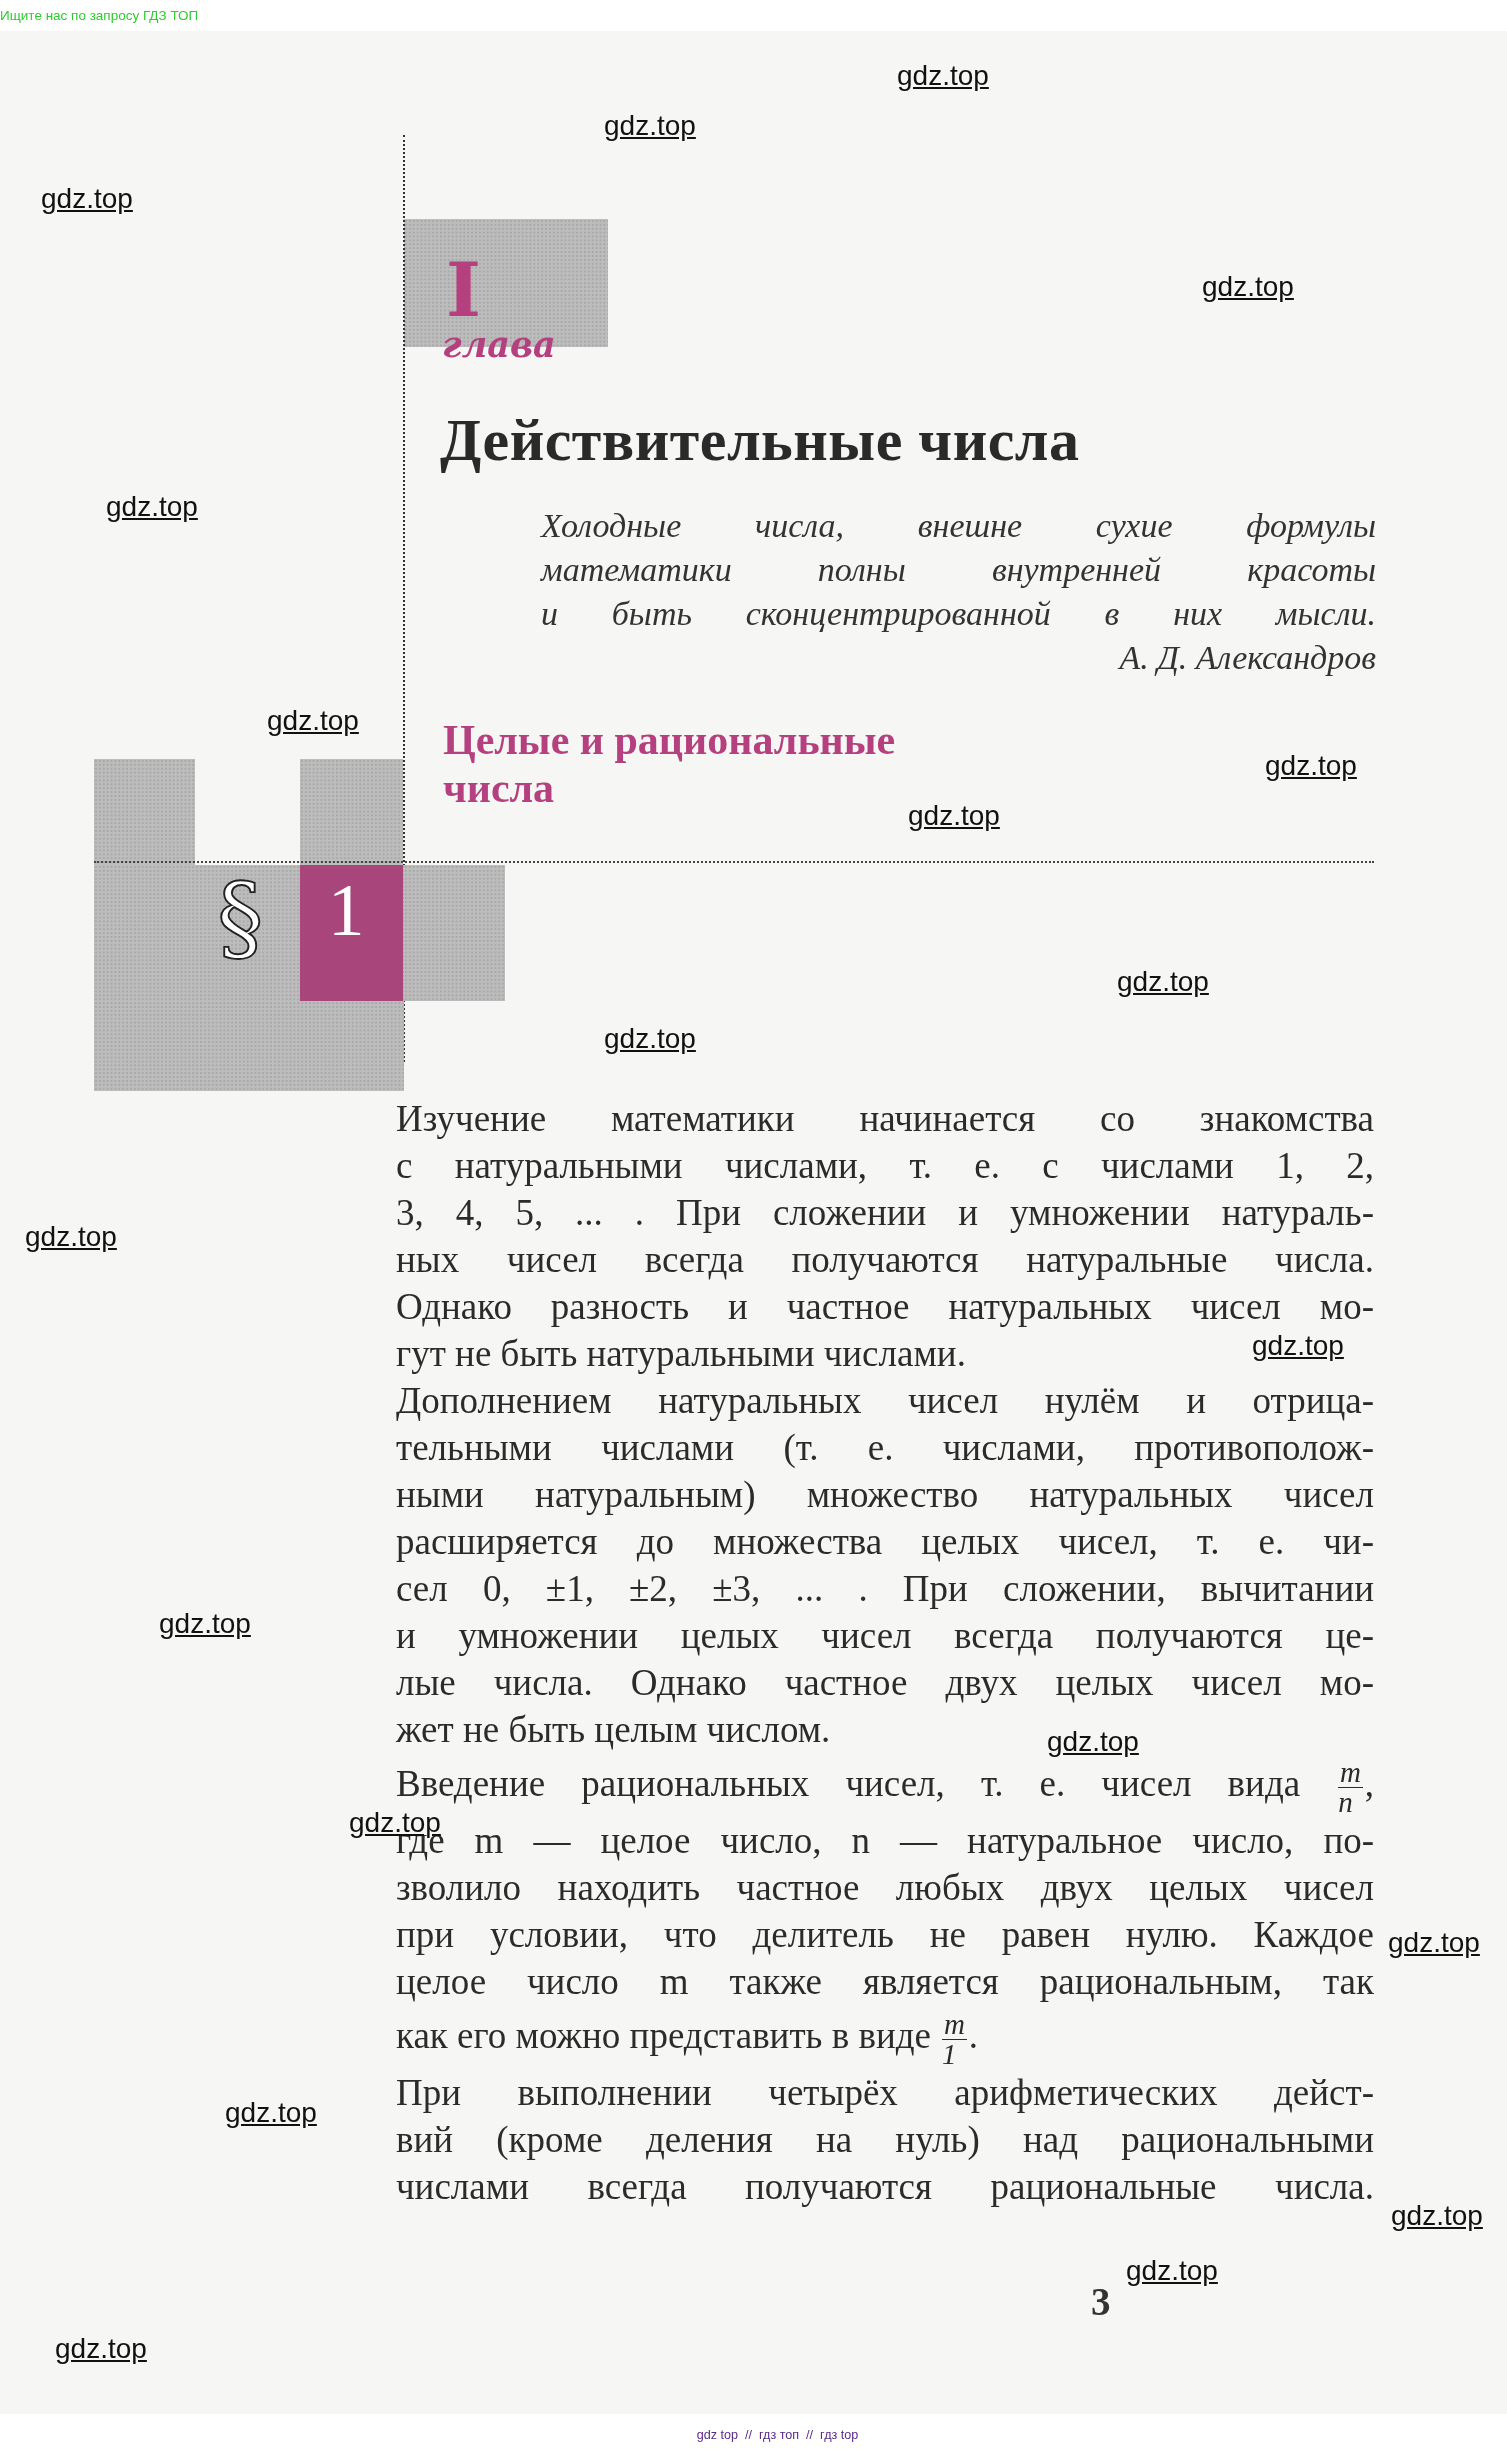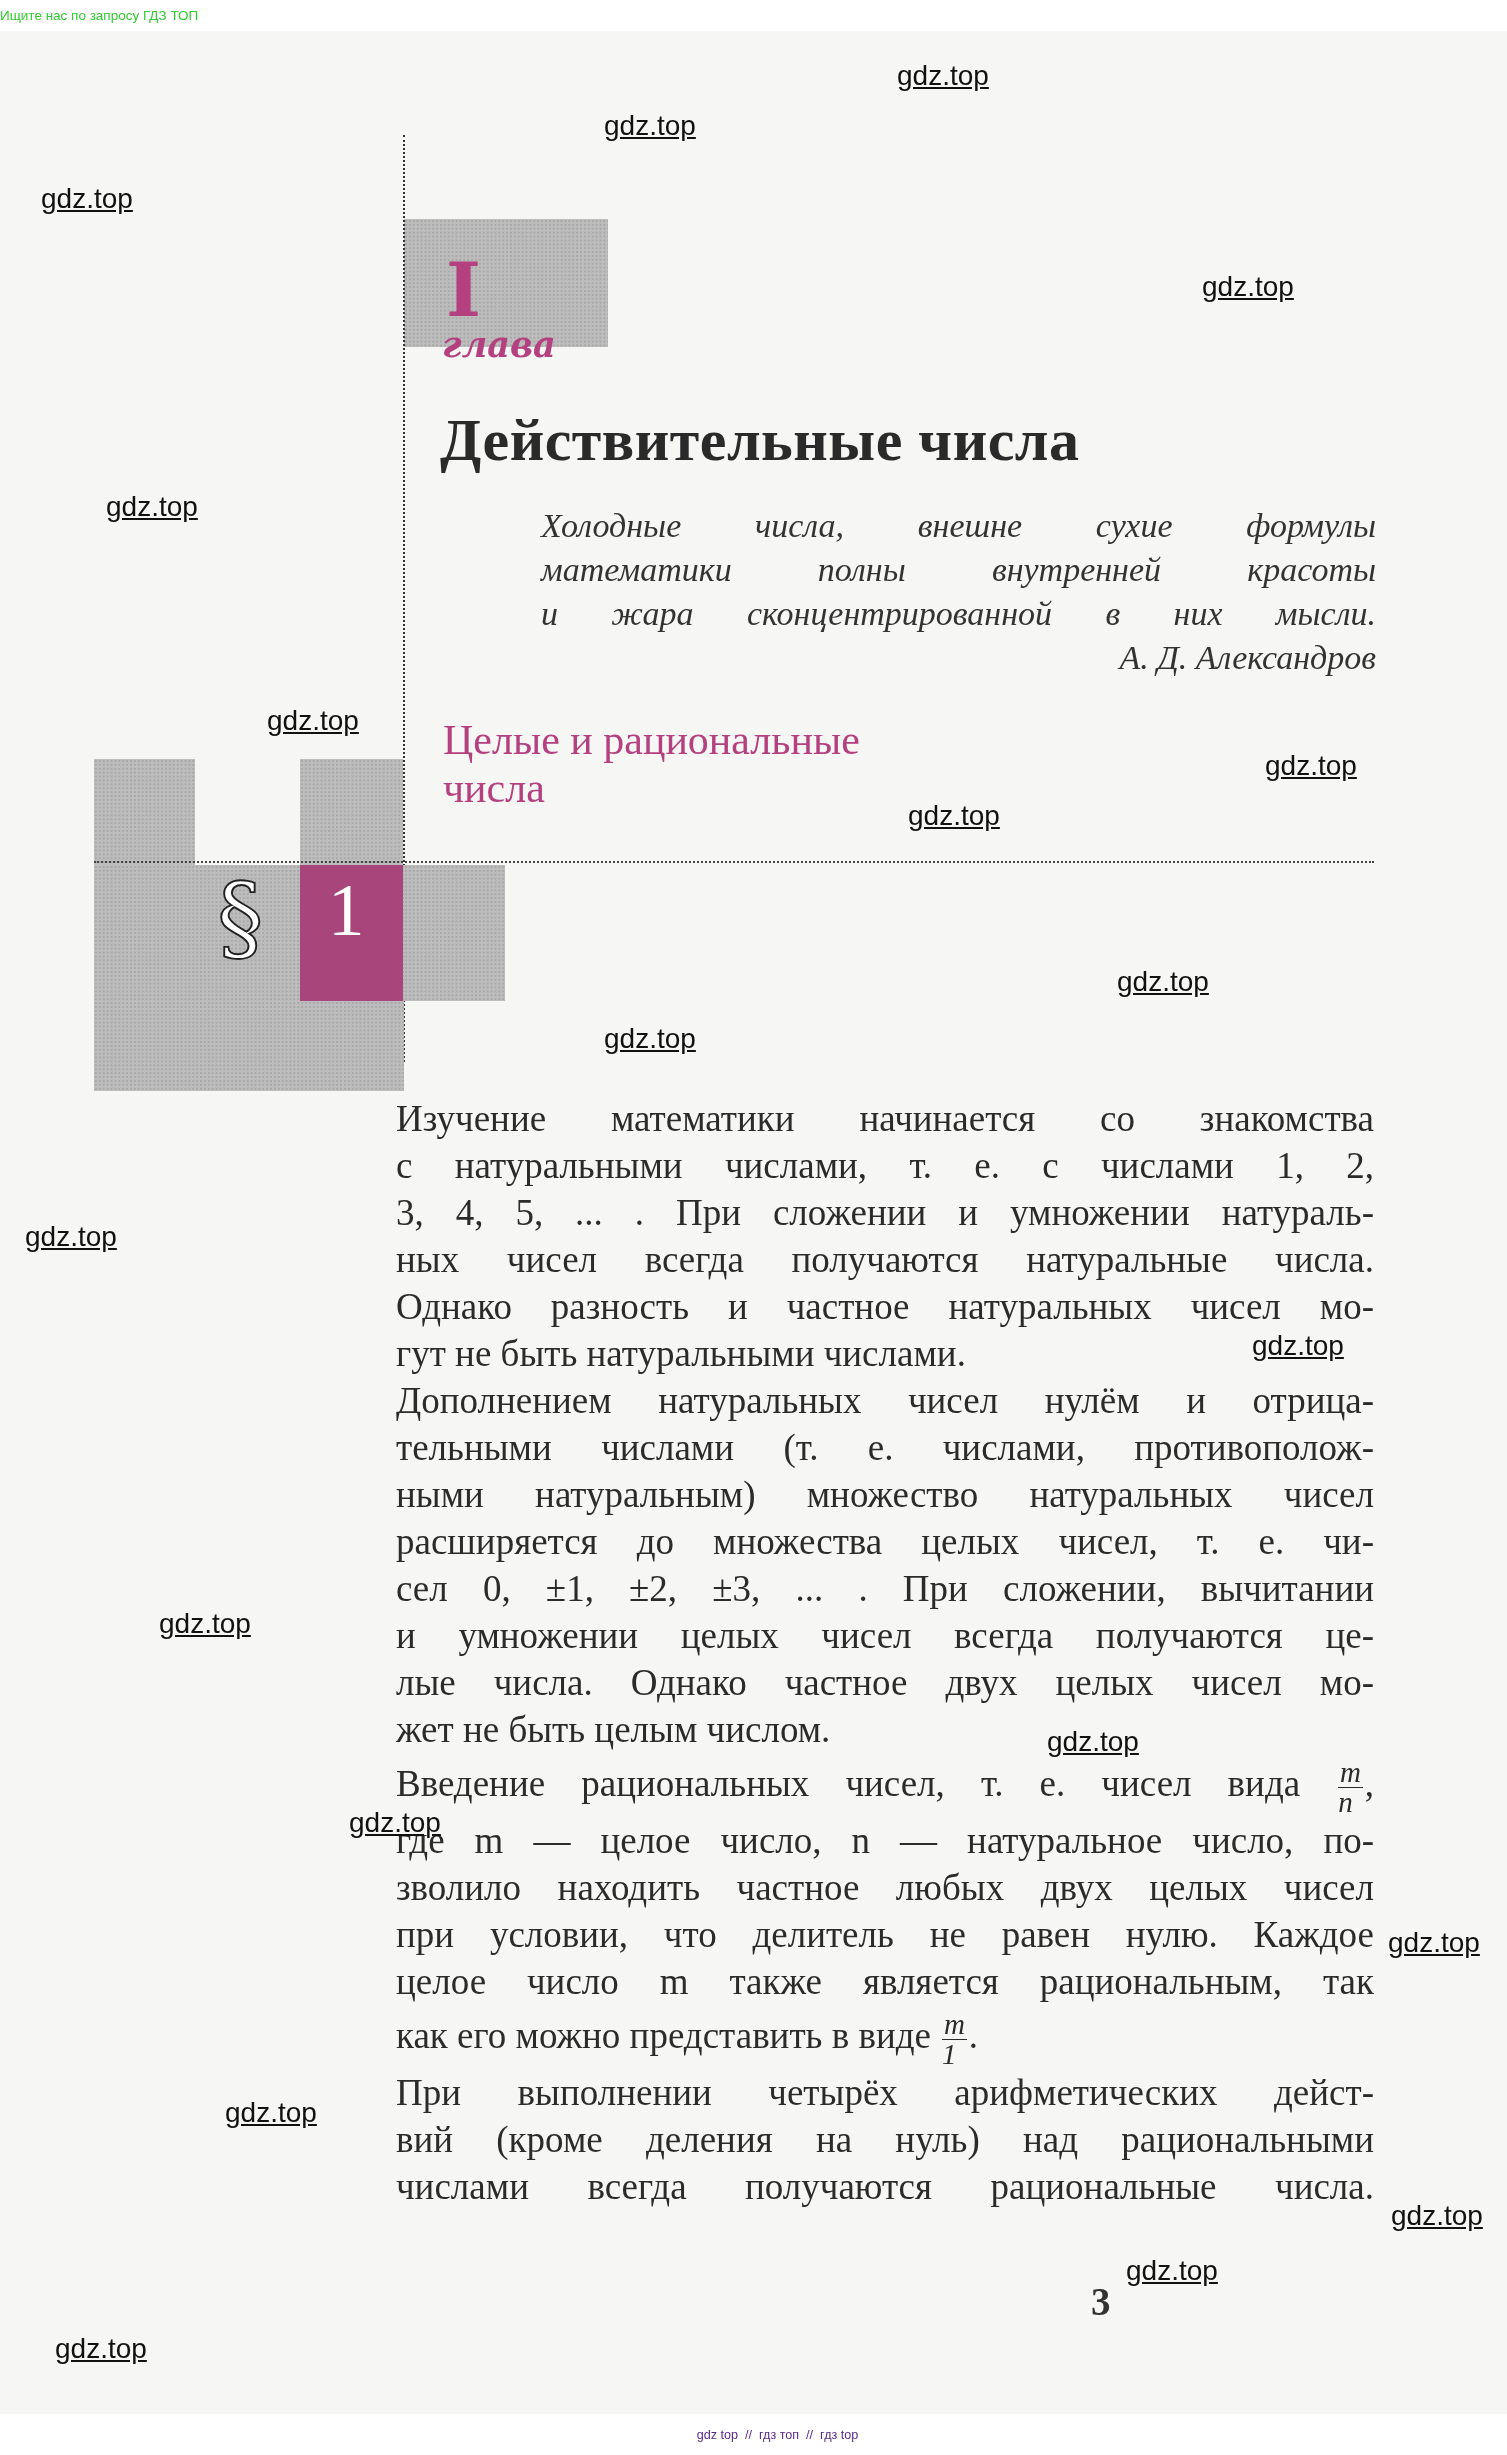--- a/index.html
+++ b/index.html
@@ -12,21 +12,21 @@
   .vline{position:absolute;left:403px;top:135px;width:0;height:927px;border-left:2.9px dotted #333;}
   .hline{position:absolute;left:94px;top:861px;width:1280px;height:0;border-top:2.9px dotted #444;}
   .gray{position:absolute;background:#bdbdbd;background-image:radial-gradient(#a8a8a8 1px,transparent 1.2px);background-size:3.9px 3.9px;}
   .magenta{position:absolute;background:#a8467c;}
   .chap-num{position:absolute;left:446px;top:246px;font-size:75px;font-weight:bold;color:#b5407f;font-family:"DejaVu Serif",serif;}
   .chap-word{position:absolute;left:442px;top:324px;font-size:35px;font-style:italic;font-weight:bold;color:#b5407f;font-family:"DejaVu Serif",serif;}
   .title{position:absolute;left:440px;top:406px;font-size:60px;font-weight:bold;color:#2a2a2a;font-family:"Liberation Serif",serif;letter-spacing:0.5px;}
   .epigraph{position:absolute;left:541px;top:504px;width:835px;text-align:right;font-family:"Liberation Serif",serif;font-style:italic;font-size:34px;line-height:44px;color:#333;}
   .epigraph .line{display:block;text-align:justify;text-align-last:justify;}
   .epigraph .author{display:block;text-align:right;}
-  .section-title{position:absolute;left:443px;top:716px;font-size:42px;font-weight:normal;color:#b5407f;line-height:48px;font-family:"Liberation Serif",serif;}
+  .section-title{position:absolute;left:443px;top:716px;font-size:42px;font-weight:bold;color:#b5407f;line-height:48px;font-family:"Liberation Serif",serif;}
   .para-sign{position:absolute;left:217px;top:864px;font-size:93px;color:#fff;-webkit-text-stroke:1.9px #222;font-family:"DejaVu Serif",serif;}
   .para-num{position:absolute;left:328px;top:869px;font-size:73px;color:#fff;font-family:"Liberation Serif",serif;}
   .body{position:absolute;left:396px;top:1095px;width:978px;font-family:"Liberation Serif",serif;font-size:37px;line-height:47px;color:#2b2b2b;}
   .body p{margin:0;text-align:justify;}
   .body .l{display:block;text-align:justify;text-align-last:justify;}
   .body .last{text-align-last:left;}
   .frac{display:inline-block;vertical-align:middle;text-align:center;font-style:italic;font-size:29px;line-height:29px;margin:0 1.9px;}
   .frac .num{display:block;border-bottom:1.9px solid #2b2b2b;padding:0 1.9px;}
   .frac .den{display:block;}
   .pagenum{position:absolute;left:1091px;top:2279px;font-size:39px;font-weight:bold;color:#333;font-family:"Liberation Serif",serif;}
@@ -51,21 +51,21 @@
 <div class="magenta" style="left:300px;top:865px;width:103px;height:136px;"></div>
 <div class="hline"></div>
 
 <span class="chap-num">I</span>
 <span class="chap-word">глава</span>
 <div class="title">Действительные числа</div>
 
 <div class="epigraph">
   <span class="line">Холодные числа, внешне сухие формулы</span>
   <span class="line">математики полны внутренней красоты</span>
-  <span class="line">и жара сконцентрированной в них мысли.</span>
+  <span class="line">и быть сконцентрированной в них мысли.</span>
   <span class="author">А. Д. Александров</span>
 </div>
 
 <div class="section-title">
   <div>Целые и рациональные</div>
   <div>числа</div>
 </div>
 
 <span class="para-sign">§</span>
 <span class="para-num">1</span>

